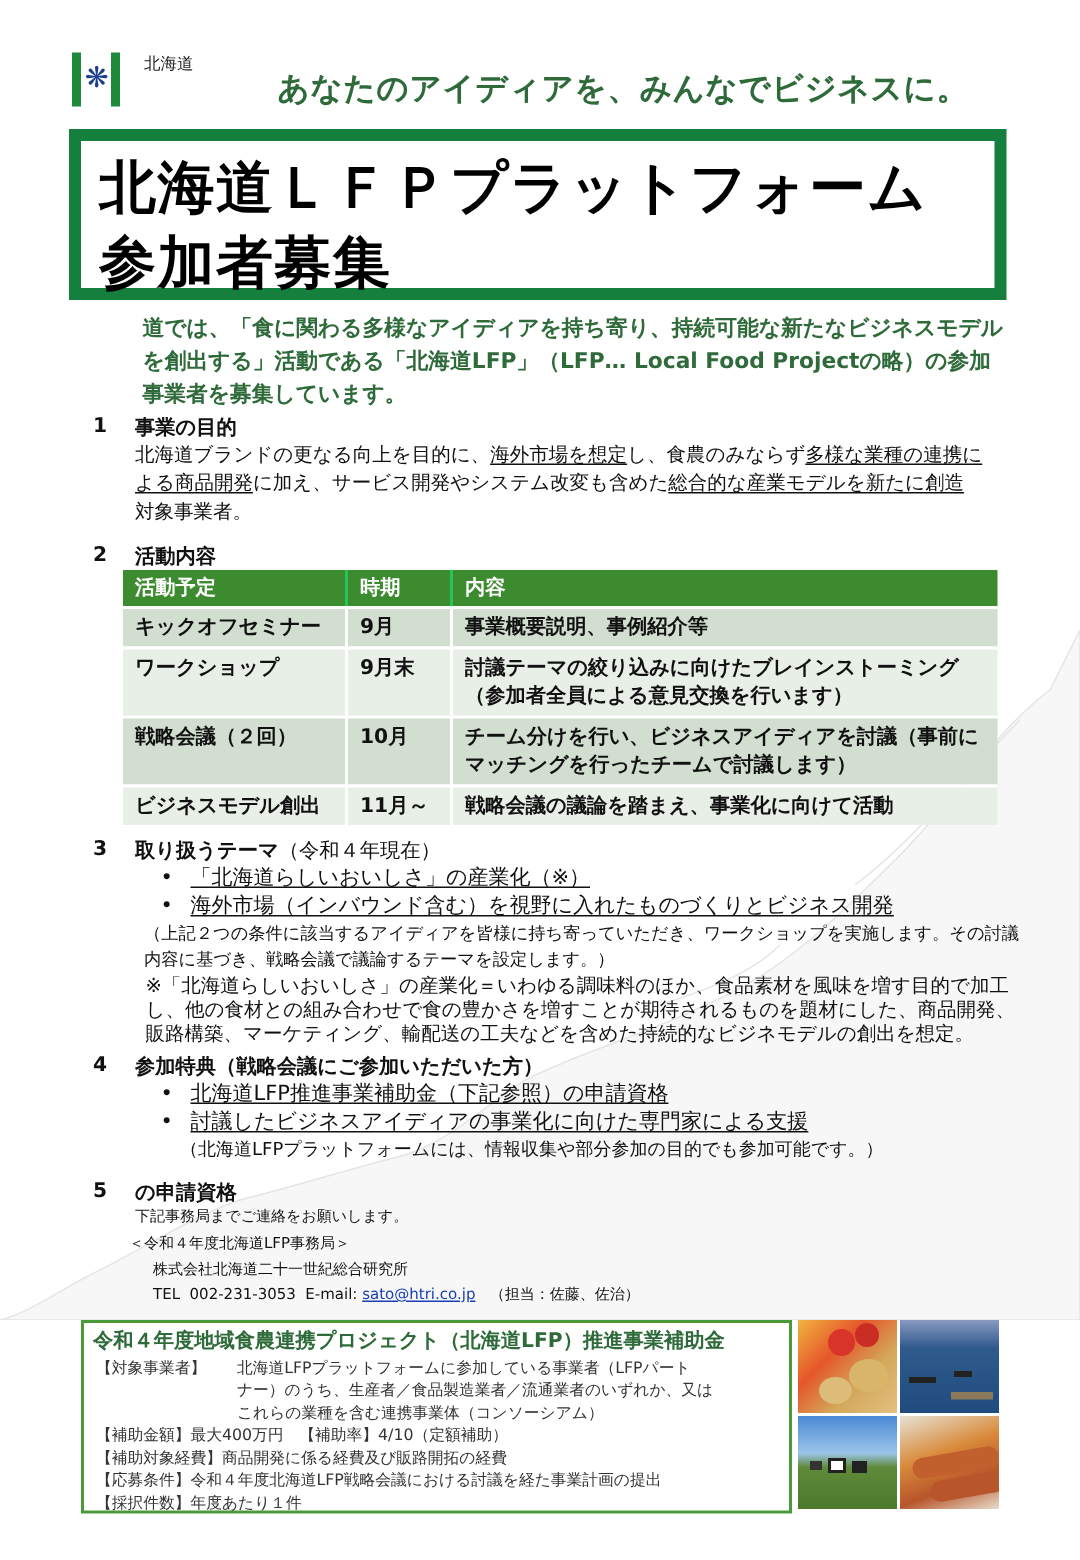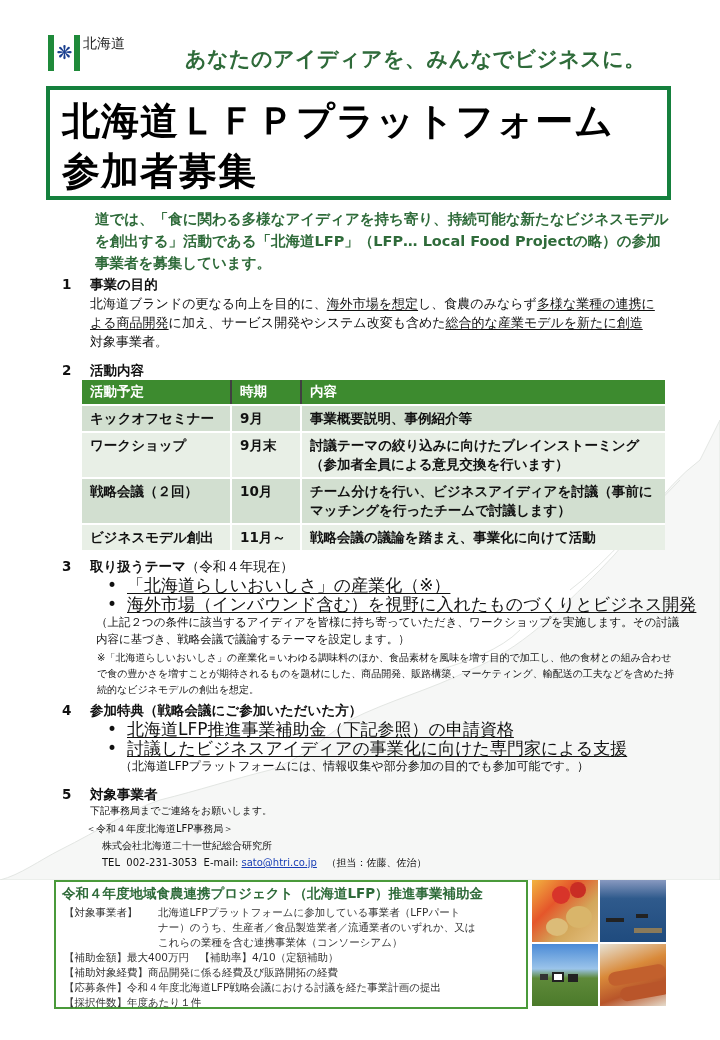--- a/index.html
+++ b/index.html
@@ -6,56 +6,56 @@
   html, body { width: 720px; height: 1040px; background: #ffffff; overflow: hidden; }
   body { position: relative; font-family: "DejaVu Sans", "Liberation Sans", sans-serif; color: #111; }
 
   .bgmap { position: absolute; left: 0; top: 420px; width: 720px; height: 460px; z-index: 0; pointer-events: none; }
 
   .header { position: absolute; left: 48px; top: 33px; width: 640px; height: 42px; }
   .logo { position: absolute; left: 0; top: 0; width: 52px; height: 40px; }
   .logo .barL { position: absolute; left: 0; top: 2px; width: 6px; height: 36px; background: #1f8a3a; }
   .logo .barR { position: absolute; left: 26px; top: 2px; width: 6px; height: 36px; background: #1f8a3a; }
   .logo .star { position: absolute; left: 7px; top: 8px; width: 19px; height: 22px; color: #1a3f8f; font-size: 19px; line-height: 22px; text-align: center; font-weight: bold; }
-  .logo .name { position: absolute; left: 35px; top: 2px; font-size: 14px; color: #222; white-space: nowrap; }
+  .logo .name { position: absolute; left: 48px; top: 2px; font-size: 11px; color: #222; white-space: nowrap; }
   .tagline { position: absolute; left: 137px; top: 12px; font-size: 21px; font-weight: bold; color: #2f6b3a; white-space: nowrap; letter-spacing: 0.5px; }
 
-  .titlebox { position: absolute; left: 46px; top: 86px; width: 625px; height: 114px; border: 4px solid #15803d; background: #fff; z-index: 1; }
+  .titlebox { position: absolute; left: 46px; top: 86px; width: 625px; height: 114px; border: 8px solid #15803d; background: #fff; z-index: 1; }
   .titlebox .t1 { position: absolute; left: 12px; top: 6px; font-size: 38px; font-weight: bold; color: #000; white-space: nowrap; letter-spacing: 1px; }
   .titlebox .t2 { position: absolute; left: 12px; top: 56px; font-size: 38px; font-weight: bold; color: #000; white-space: nowrap; letter-spacing: 1px; }
 
   .intro { position: absolute; left: 95px; top: 208px; width: 580px; font-size: 14.5px; font-weight: bold; color: #2f6b3a; line-height: 22px; z-index: 1; }
 
   .sec { position: absolute; z-index: 1; }
   .sec .num { position: absolute; left: 0; top: 0; font-size: 13.5px; font-weight: bold; }
   .sec .head { position: absolute; left: 28px; top: 0; font-size: 13.5px; font-weight: bold; white-space: nowrap; }
   .sec .head .sub { font-weight: normal; }
   .body13 { font-size: 13px; line-height: 19px; }
   u { text-decoration: underline; text-underline-offset: 2px; }
 
   .s1 { left: 62px; top: 276px; width: 600px; }
   .s1 .para { position: absolute; left: 28px; top: 18px; width: 565px; }
 
   .s2 { left: 62px; top: 362px; width: 610px; }
   table.act { position: absolute; left: 20px; top: 18px; width: 583px; border-collapse: separate; border-spacing: 0; font-size: 13.5px; font-weight: bold; }
-  table.act th { background: #3d8b2f; color: #fff; text-align: left; padding: 3px 8px; height: 24px; font-weight: bold; border-right: 2px solid #404040; }
+  table.act th { background: #3d8b2f; color: #fff; text-align: left; padding: 3px 8px; height: 24px; font-weight: bold; border-right: 2px solid #22c55e; }
   table.act th:last-child { border-right: none; }
   table.act td { padding: 3px 8px; vertical-align: top; line-height: 19px; border-right: 2px solid #fff; border-top: 2px solid #fff; margin-left: 21px; }
   table.act td:last-child { border-right: none; }
   table.act tr.odd td { background: #d2dfd0; }
   table.act tr.even td { background: #e8efe6; }
   .c1 { width: 150px; white-space: nowrap; }
   .c2 { width: 70px; white-space: nowrap; }
 
   .s3 { left: 62px; top: 558px; width: 620px; }
-  .bullets { position: absolute; left: 45px; top: 18px; font-size: 17px; line-height: 19px; }
+  .bullets { position: absolute; left: 45px; top: 18px; font-size: 14px; line-height: 19px; }
   .bullets li { list-style: none; position: relative; padding-left: 20px; white-space: nowrap; }
   .bullets li::before { content: "•"; position: absolute; left: 0; top: 0; }
   .note1 { position: absolute; left: 34px; top: 56px; font-size: 11.5px; line-height: 17px; width: 590px; }
-  .note2 { position: absolute; left: 35px; top: 92px; font-size: 10px; line-height: 16px; width: 580px; }
+  .note2 { position: absolute; left: 35px; top: 92px; font-size: 13px; line-height: 16px; width: 580px; }
 
   .s4 { left: 62px; top: 702px; width: 620px; }
   .s4 .bullets { top: 18px; }
   .s4 .paren { position: absolute; left: 58px; top: 56px; font-size: 12px; white-space: nowrap; }
 
   .s5 { left: 62px; top: 786px; width: 620px; }
   .s5 .l { position: absolute; white-space: nowrap; font-size: 10px; }
   .mail { color: #1a3fb5; text-decoration: underline; }
 
   .subsidy { position: absolute; left: 54px; top: 880px; width: 474px; height: 129px; border: 2px solid #4a9a3a; background: #fff; z-index: 1; }
@@ -156,21 +156,21 @@
   <div class="head">参加特典（戦略会議にご参加いただいた方）</div>
   <ul class="bullets">
     <li><u>北海道LFP推進事業補助金（下記参照）の申請資格</u></li>
     <li><u>討議したビジネスアイディアの事業化に向けた専門家による支援</u></li>
   </ul>
   <div class="paren">（北海道LFPプラットフォームには、情報収集や部分参加の目的でも参加可能です。）</div>
 </div>
 
 <div class="sec s5">
   <div class="num">5</div>
-  <div class="head">対象事業者</div>
+  <div class="head">の申請資格</div>
   <div class="l" style="left:28px; top:18px;">下記事務局までご連絡をお願いします。</div>
   <div class="l" style="left:24px; top:36px;">＜令和４年度北海道LFP事務局＞</div>
   <div class="l" style="left:40px; top:53px;">株式会社北海道二十一世紀総合研究所</div>
   <div class="l" style="left:40px; top:70px;">
     <span>TEL</span>&nbsp;&nbsp;<span>002-231-3053</span>&nbsp;&nbsp;<span>E-mail:</span>&nbsp;<a class="mail">sato@htri.co.jp</a>&nbsp;&nbsp;&nbsp;<span>（担当：佐藤、佐治）</span>
   </div>
 </div>
 
 <div class="subsidy">
   <div class="stitle">令和４年度地域食農連携プロジェクト（北海道LFP）推進事業補助金</div>

